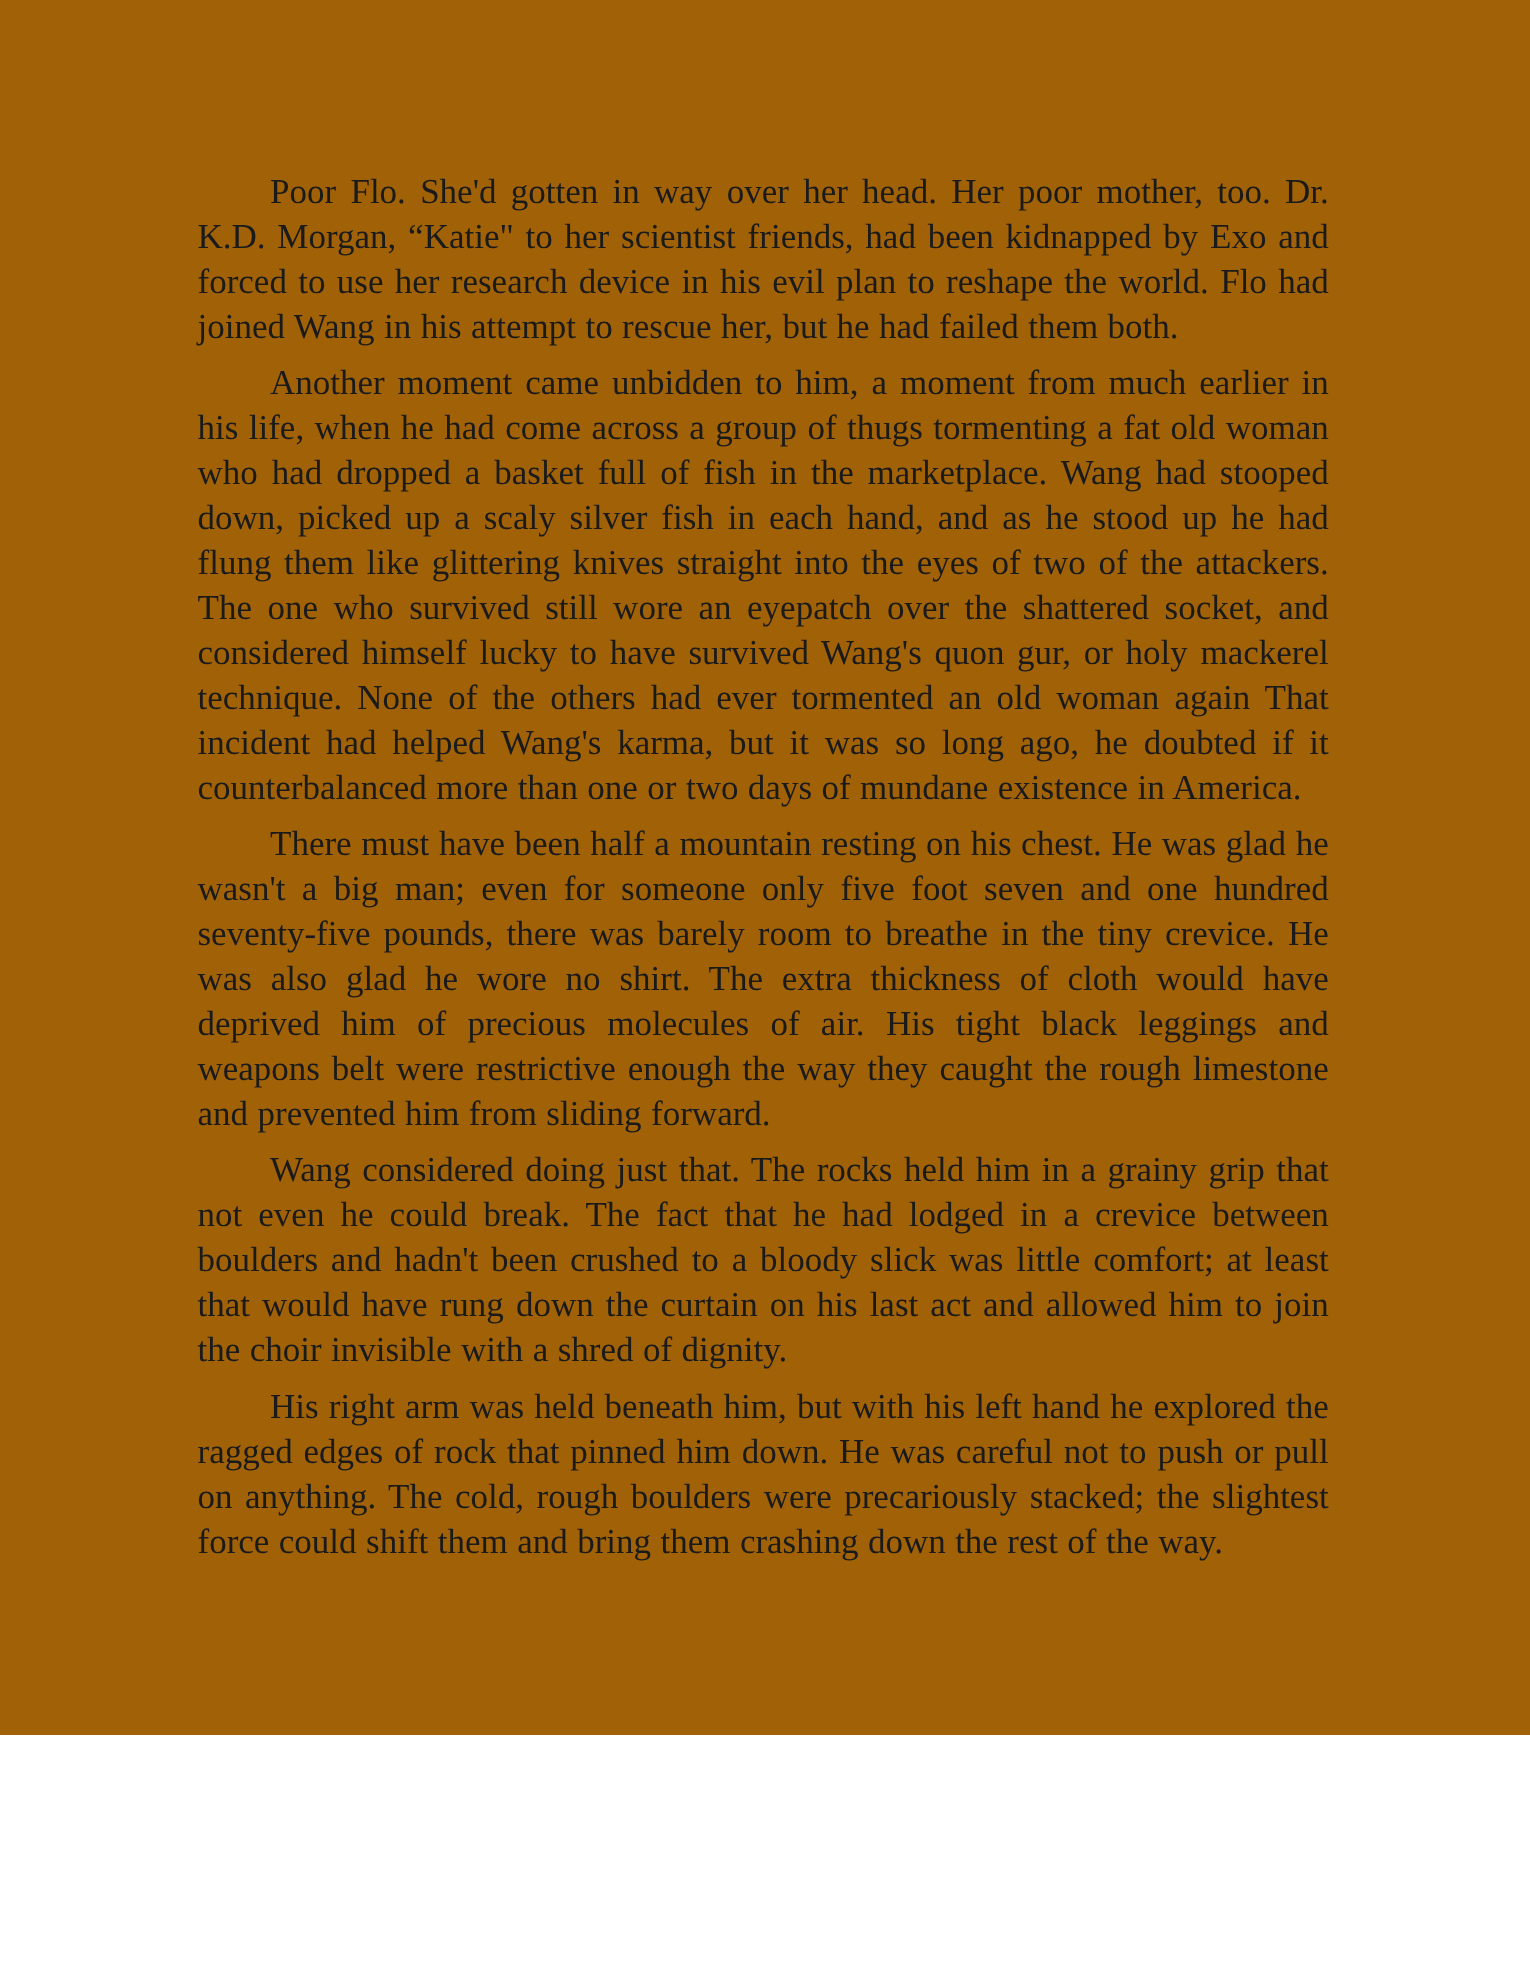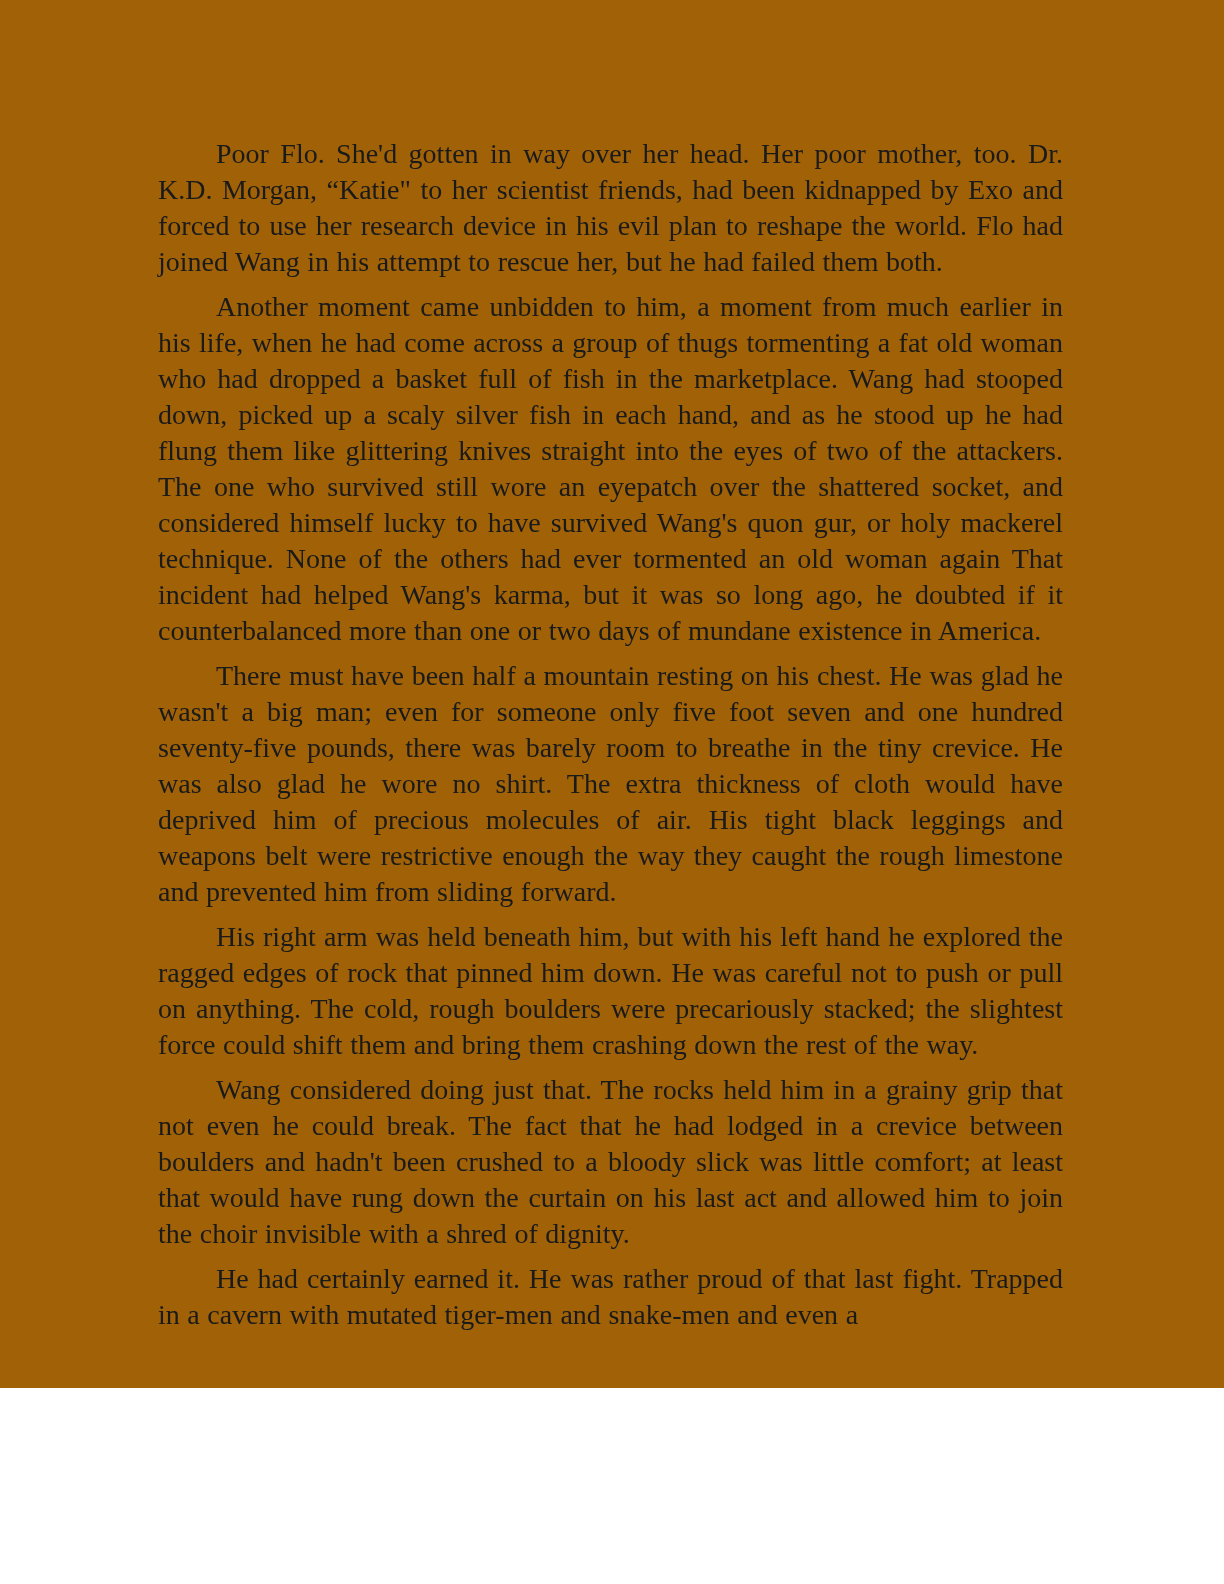--- a/index.html
+++ b/index.html
@@ -39,17 +39,16 @@
   }
 </style>
 </head>
 <body style="background: rgb(255, 255, 255);">
 
 <div class="page">
   <div class="text-block" id="text-block" style="color: rgb(26, 26, 26);">
       <p><span>Poor Flo. She'd gotten in way over her head. Her poor mother, too. Dr. K.D. Morgan, “Katie" to her scientist friends, had been kidnapped by Exo and forced to use her research device in his evil plan to reshape the world. Flo had joined Wang in his attempt to rescue her, but he had failed them both.</span></p>
       <p><span>Another moment came unbidden to him, a moment from much earlier in his life, when he had come across a group of thugs tormenting a fat old woman who had dropped a basket full of fish in the marketplace. Wang had stooped down, picked up a scaly silver fish in each hand, and as he stood up he had flung them like glittering knives straight into the eyes of two of the attackers. The one who survived still wore an eyepatch over the shattered socket, and considered himself lucky to have survived Wang's </span><span class="em">quon gur</span><span>, or holy mackerel technique. None of the others had ever tormented an old woman again That incident had helped Wang's karma, but it was so long ago, he doubted if it counterbalanced more than one or two days of mundane existence in America.</span></p>
       <p><span>There must have been half a mountain resting on his chest. He was glad he wasn't a big man; even for someone only five foot seven and one hundred seventy-five pounds, there was barely room to breathe in the tiny crevice. He was also glad he wore no shirt. The extra thickness of cloth would have deprived him of precious molecules of air. His tight black leggings and weapons belt were restrictive enough the way they caught the rough limestone and prevented him from sliding forward.</span></p>
+      <p><span>Wang considered doing just that. The rocks held him in a grainy grip that not even he could break. The fact that he had lodged in a crevice between boulders and hadn't been crushed to a bloody slick was little comfort; at least that would have rung down the curtain on his last act and allowed him to join the choir invisible with a shred of dignity.</span></p>
       <p><span>His right arm was held beneath him, but with his left hand he explored the ragged edges of rock that pinned him down. He was careful not to push or pull on anything. The cold, rough boulders were precariously stacked; the slightest force could shift them and bring them crashing down the rest of the way.</span></p>
-      <p><span>Wang considered doing just that. The rocks held him in a grainy grip that not even he could break. The fact that he had lodged in a crevice between boulders and hadn't been crushed to a bloody slick was little comfort; at least that would have rung down the curtain on his last act and allowed him to join the choir invisible with a shred of dignity.</span></p>
-      <p><span>He had certainly earned it. He was rather proud of that last fight. Trapped in a cavern with mutated tiger-men and snake-men and even a</span></p>
     </div>
 </div>
 
 </body></html>

